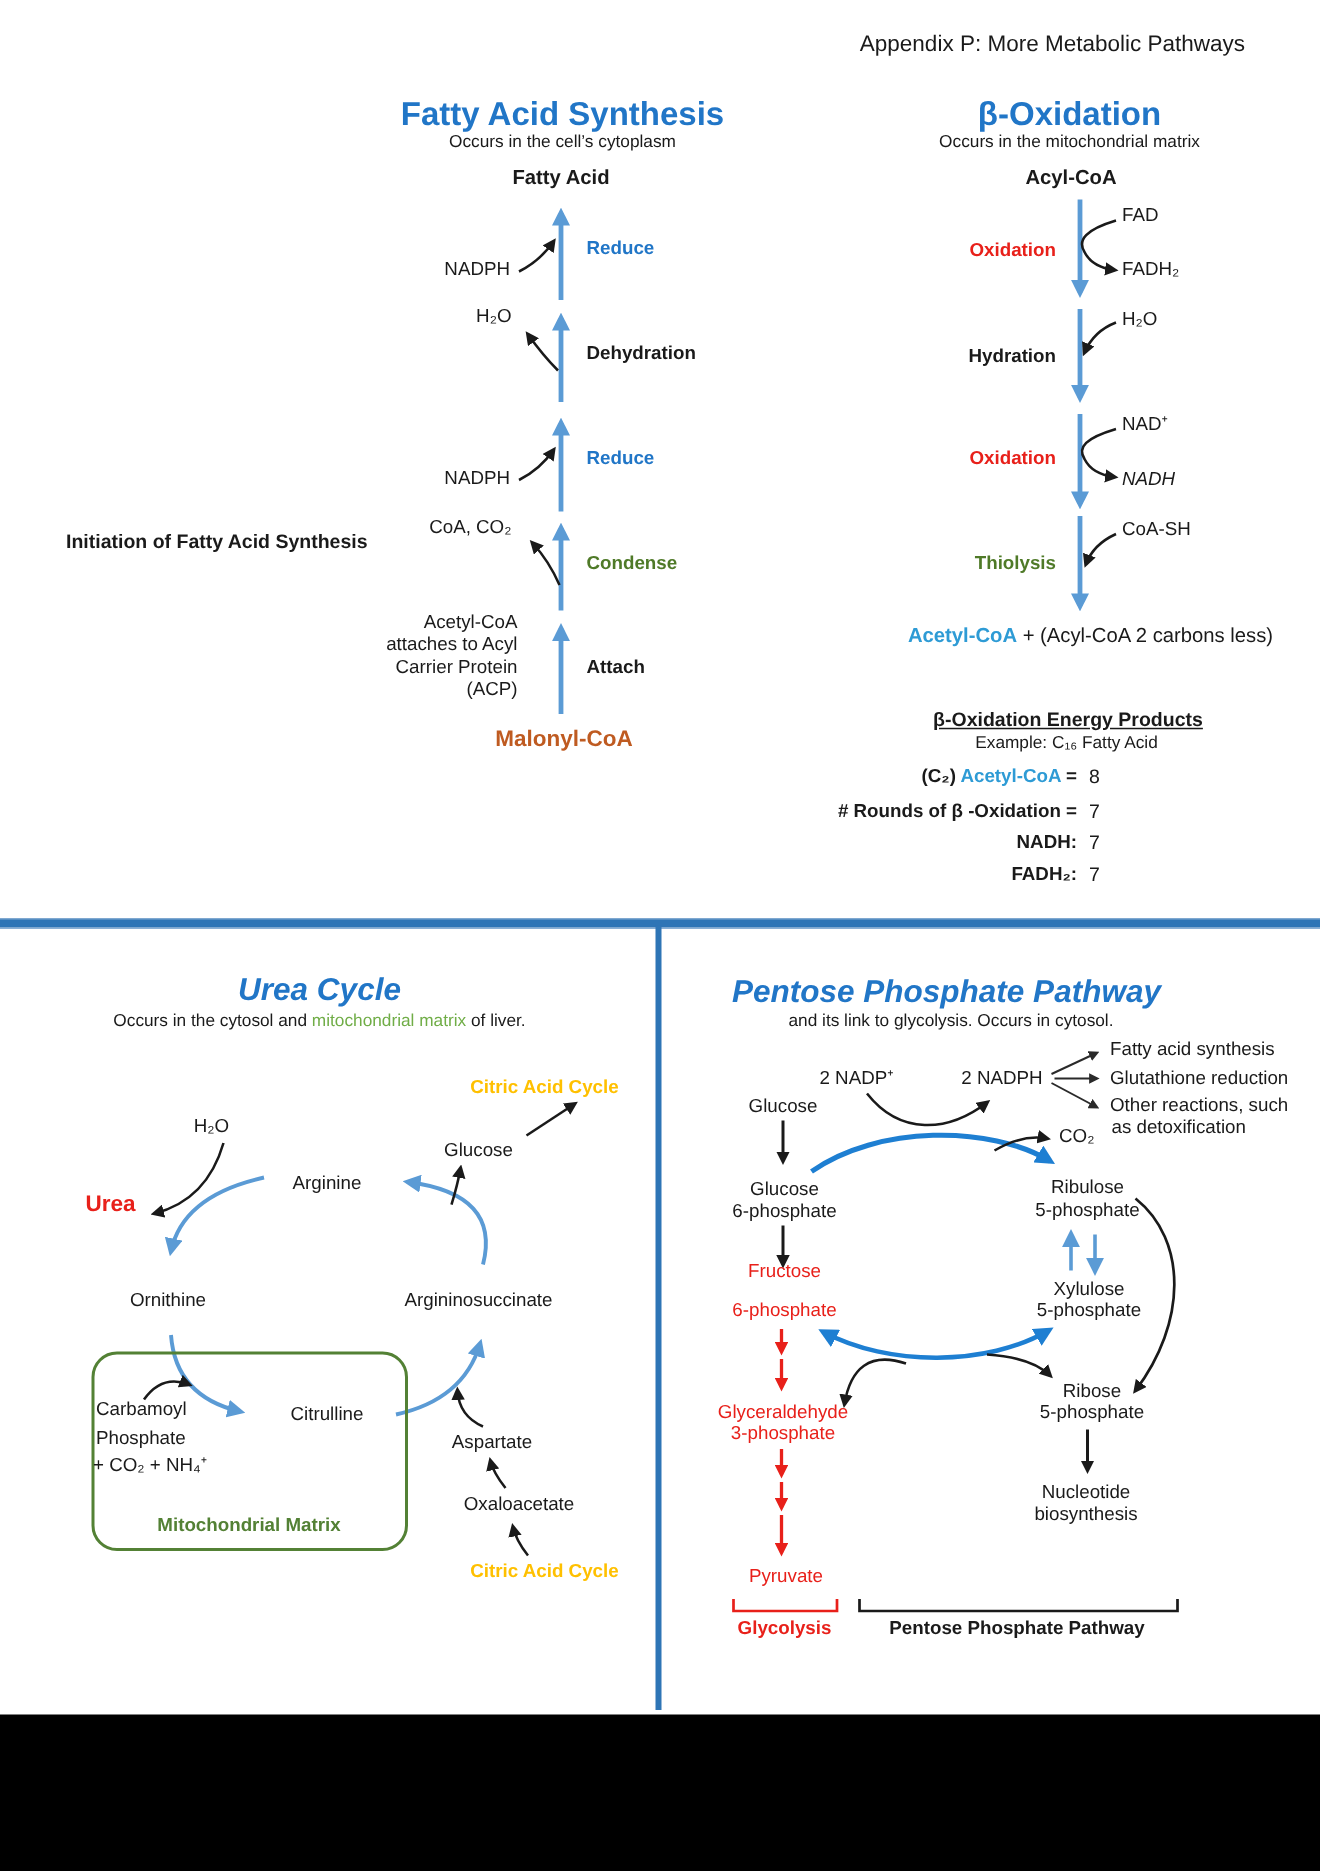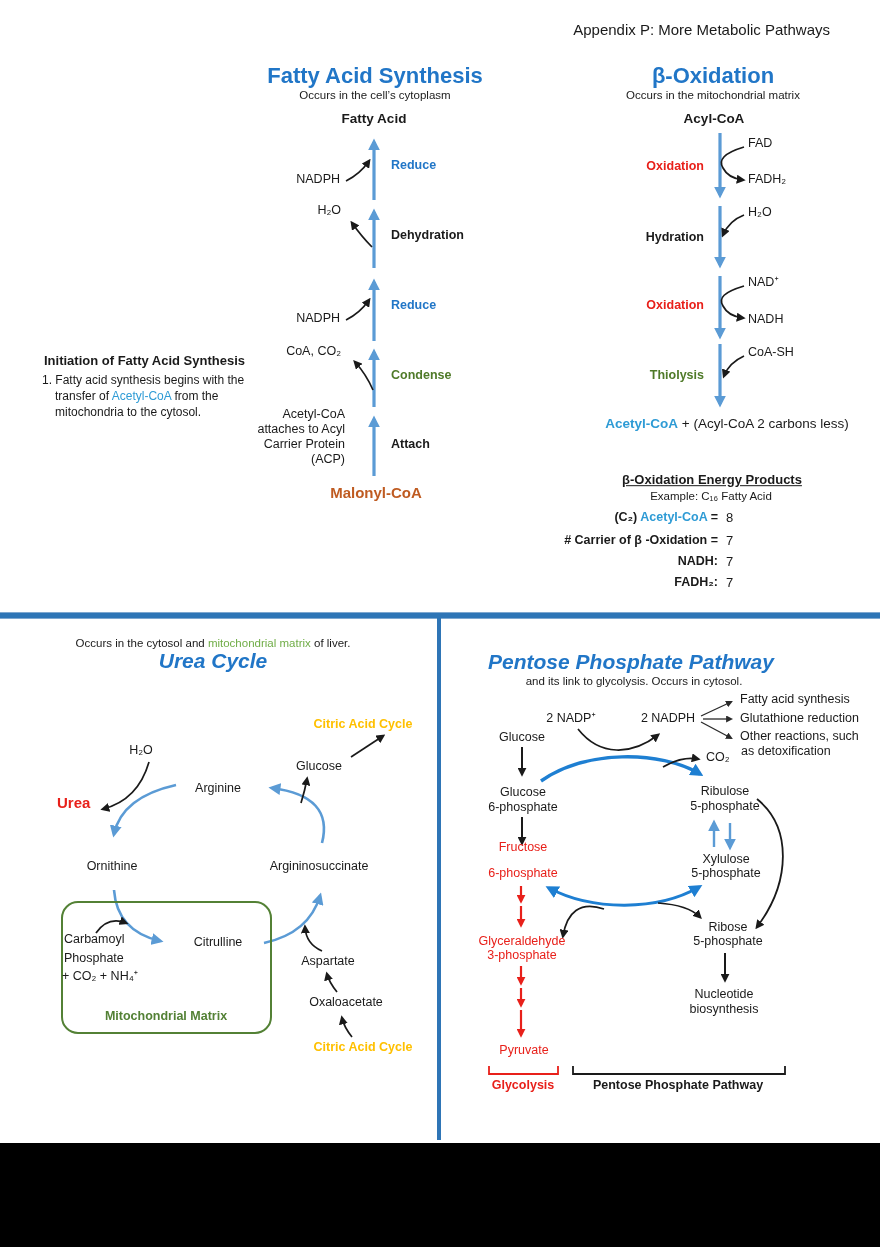--- a/index.html
+++ b/index.html
@@ -153,57 +153,56 @@
 
   <div class="t r f12" style="left:345px;top:415px;">Acetyl-CoA</div>
   <div class="t r f12" style="left:345px;top:430px;">attaches to Acyl</div>
   <div class="t r f12" style="left:345px;top:445px;">Carrier Protein</div>
   <div class="t r f12" style="left:345px;top:460px;">(ACP)</div>
 
   <div class="t c f15 b orange" style="left:376px;top:493px;">Malonyl-CoA</div>
 
   <div class="init-box" style="left:42px;top:352px;width:216px;">
     <p class="init-title b">Initiation of Fatty Acid Synthesis</p>
-    <p class="init-item"><span>1. Fatty acid synthesis begins with the transfer of </span><span class="lblue">Acetyl-CoA</span><span> from the mitochondria to the cytosol.</span></p>
   </div>
 
   <div class="t c f22 b blue" style="left:713px;top:76px;">β-Oxidation</div>
   <div class="t c f11" style="left:713px;top:95px;">Occurs in the mitochondrial matrix</div>
   <div class="t c f14 b" style="left:714px;top:119px;">Acyl-CoA</div>
 
   <div class="t r f12 b red" style="left:704px;top:167px;">Oxidation</div>
   <div class="t l f12" style="left:748px;top:144px;">FAD</div>
   <div class="t l f12" style="left:748px;top:180px;">FADH₂</div>
   <div class="t r f12 b" style="left:704px;top:238px;">Hydration</div>
   <div class="t l f12" style="left:748px;top:213px;">H₂O</div>
   <div class="t r f12 b red" style="left:704px;top:306px;">Oxidation</div>
   <div class="t l f12" style="left:748px;top:283px;">NAD⁺</div>
-  <div class="t l f12" style="left:748px;top:320px;">NADH</div>
+  <div class="t l f12" style="left:748px;top:320px;font-style:italic;">NADH</div>
   <div class="t r f12 b green" style="left:704px;top:376px;">Thiolysis</div>
   <div class="t l f12" style="left:748px;top:353px;">CoA-SH</div>
 
   <div class="t c f14" style="left:727px;top:424px;"><span class="b lblue">Acetyl-CoA</span><span> + (Acyl-CoA 2 carbons less)</span></div>
 
   <div class="t c f13 b u" style="left:712px;top:480px;">β-Oxidation Energy Products</div>
   <div class="t c f11" style="left:711px;top:496px;">Example:  C₁₆ Fatty Acid</div>
 
   <div class="t r f12 b" style="left:718px;top:518px;"><span>(C₂) </span><span class="lblue">Acetyl-CoA</span><span> =</span></div>
   <div class="t l f13" style="left:726px;top:518px;">8</div>
-  <div class="t r f12 b" style="left:718px;top:541px;"># Carrier of β -Oxidation =</div>
+  <div class="t r f12 b" style="left:718px;top:541px;"># Rounds of β -Oxidation =</div>
   <div class="t l f13" style="left:726px;top:541px;">7</div>
   <div class="t r f12 b" style="left:718px;top:562px;">NADH:</div>
   <div class="t l f13" style="left:726px;top:562px;">7</div>
   <div class="t r f12 b" style="left:718px;top:583px;">FADH₂:</div>
   <div class="t l f13" style="left:726px;top:583px;">7</div>
 
   <div class="hdiv"></div>
   <div class="vdiv"></div>
 
   <div class="t c f21 b blue" style="left:213px;top:661px;">Urea Cycle</div>
-  <div class="t c f11" style="left:213px;top:643px;"><span>Occurs in the cytosol and </span><span class="lgreen">mitochondrial matrix</span><span> of liver.</span></div>
+  <div class="t c f11" style="left:213px;top:681px;"><span>Occurs in the cytosol and </span><span class="lgreen">mitochondrial matrix</span><span> of liver.</span></div>
 
   <div class="t c f12 b yellow" style="left:363px;top:725px;">Citric Acid Cycle</div>
   <div class="t c f12" style="left:319px;top:767px;">Glucose</div>
   <div class="t c f12" style="left:141px;top:751px;">H₂O</div>
   <div class="t c f12" style="left:218px;top:789px;">Arginine</div>
   <div class="t l f15 b red" style="left:57px;top:803px;">Urea</div>
   <div class="t c f12" style="left:112px;top:867px;">Ornithine</div>
   <div class="t c f12" style="left:319px;top:867px;">Argininosuccinate</div>
   <div class="t l f12" style="left:64px;top:940px;">Carbamoyl</div>
   <div class="t l f12" style="left:64px;top:959px;">Phosphate</div>

